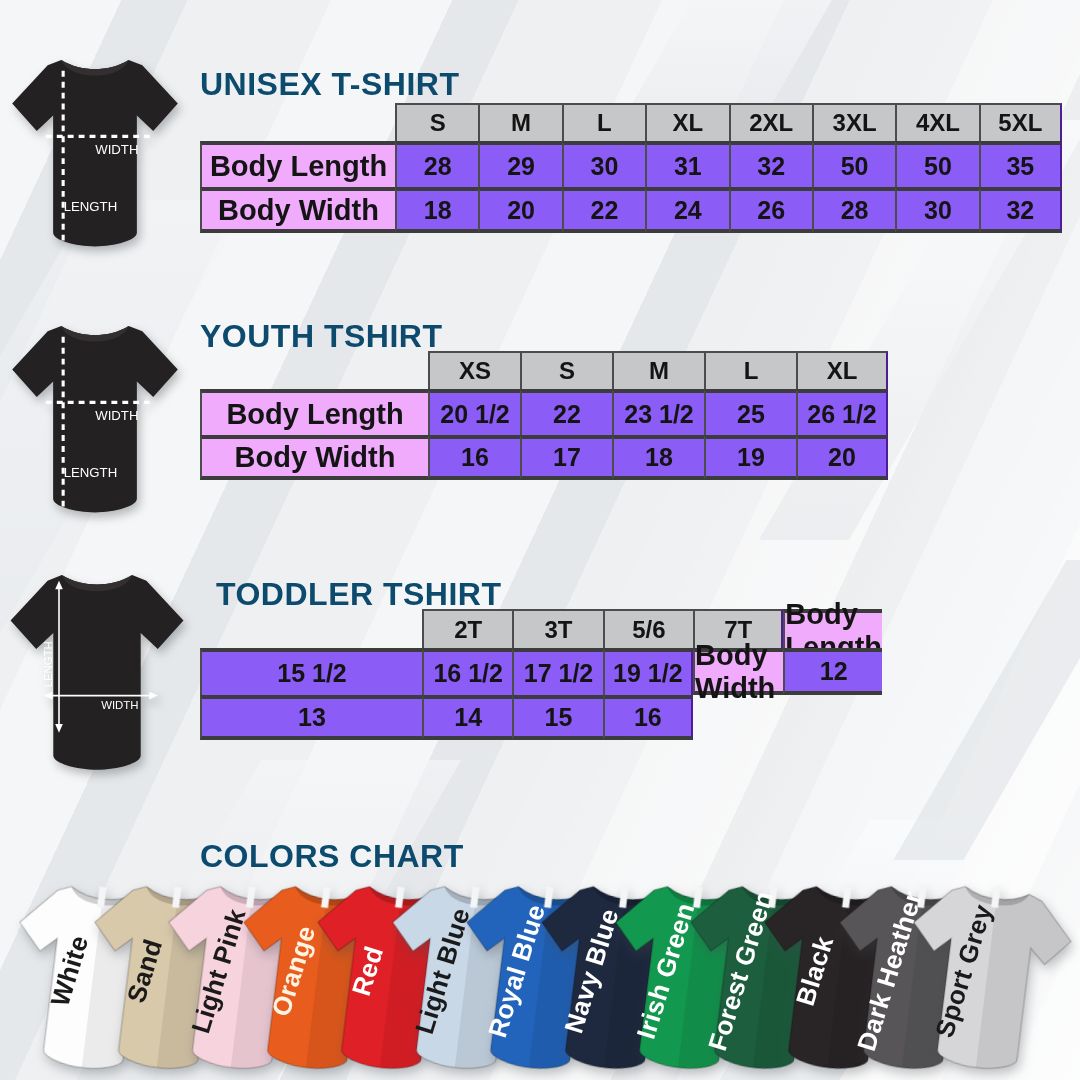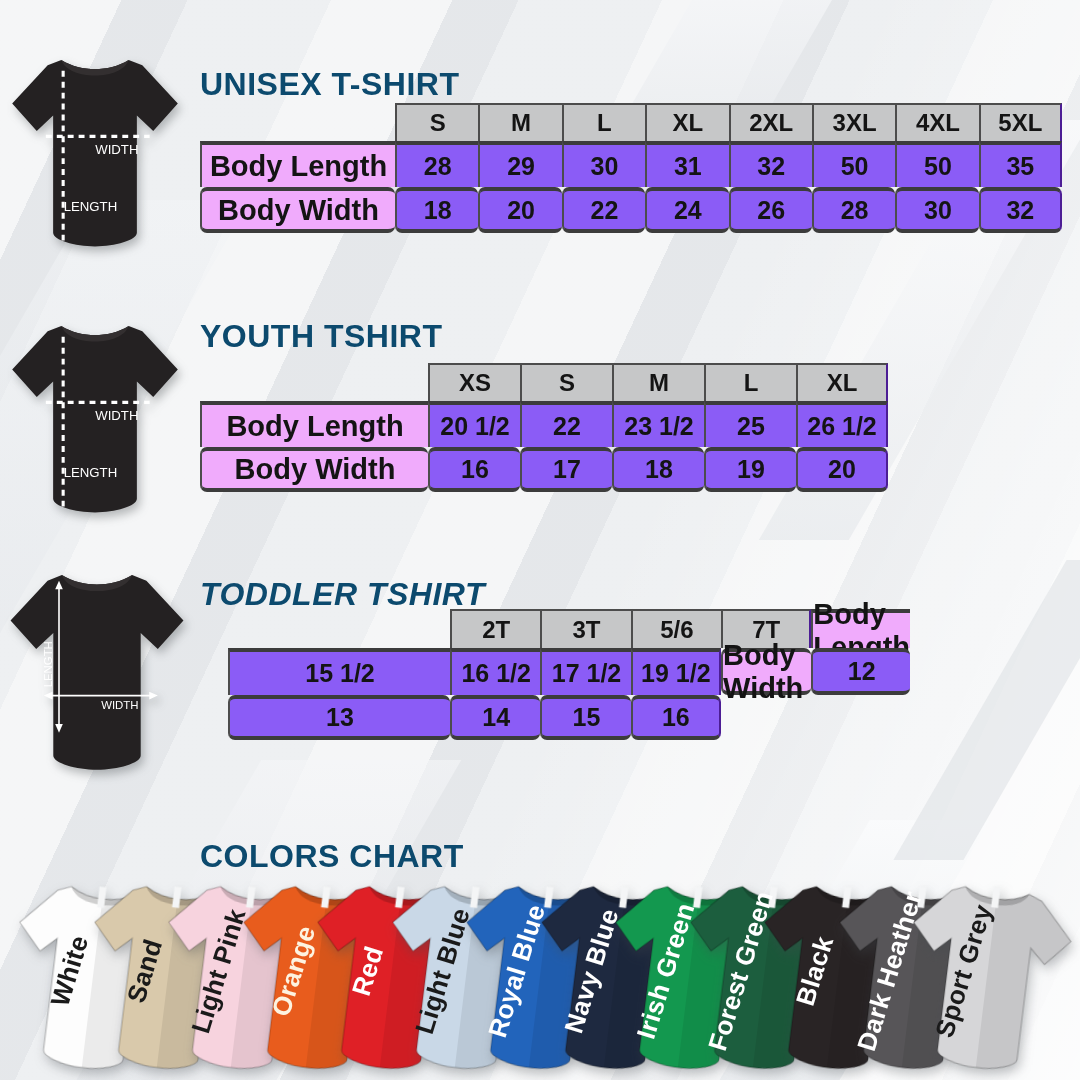--- a/index.html
+++ b/index.html
@@ -18,40 +18,40 @@
   .s2{left:880px;top:120px;width:90px;height:420px;background:linear-gradient(180deg,#fdfdfe,#e6e9ec);opacity:.7;}
   .s3{left:140px;top:760px;width:200px;height:420px;background:linear-gradient(180deg,#f5f6f8,#dfe2e6);opacity:.6;}
   .s4{left:760px;top:820px;width:120px;height:380px;background:linear-gradient(180deg,#fbfcfd,#dde1e5);opacity:.75;}
   .s5{left:-60px;top:200px;width:160px;height:520px;background:linear-gradient(180deg,#f3f5f7,#e3e6ea);opacity:.55;}
   .s6{left:980px;top:560px;width:70px;height:300px;background:#d9dde1;opacity:.5;}
 
   h2.sec-title{position:absolute;margin:0;color:#0c4a6e;font-size:32px;
         font-weight:bold;letter-spacing:.5px;white-space:nowrap;}
   .title-unisex{left:200px;top:66px;}
   .title-youth{left:200px;top:318px;}
-  .title-toddler{left:200px;top:576px;font-style:italic;}
+  .title-toddler{left:216px;top:576px;}
   .title-colors{left:200px;top:838px;}
 
   .diagram{position:absolute;}
   .diagram-unisex{left:4px;top:44px;width:182px;height:212px;}
   .diagram-youth{left:4px;top:310px;width:182px;height:212px;}
   .diagram-toddler{left:2px;top:558px;width:190px;height:222px;}
   .diagram svg{width:100%;height:100%;filter:drop-shadow(3px 5px 5px rgba(60,65,70,.35));}
 
   .size-table{position:absolute;display:grid;}
   .table-unisex{left:200px;top:103px;width:862px;grid-template-columns:195px repeat(8,1fr);grid-template-rows:38px 46px 46px;}
-  .table-youth{left:200px;top:351px;width:688px;grid-template-columns:228px repeat(5,1fr);grid-template-rows:38px 46px 45px;margin-top:12px;}
-  .table-toddler{left:200px;top:609px;width:682px;grid-template-columns:222px repeat(5,1fr);grid-template-rows:39px 47px 45px;margin-left:28px;}
+  .table-youth{left:200px;top:351px;width:688px;grid-template-columns:228px repeat(5,1fr);grid-template-rows:38px 46px 45px;}
+  .table-toddler{left:200px;top:609px;width:682px;grid-template-columns:222px repeat(5,1fr);grid-template-rows:39px 47px 45px;}
   .cell{display:flex;align-items:center;justify-content:center;font-weight:bold;color:#141414;}
   .corner{background:transparent;}
   .th{background:#c6c7c8;font-size:24px;border-left:2px solid #4c4c4c;border-top:2px solid #4c4c4c;}
   .rowlabel{background:#f0abfc;font-size:29px;border-left:2px solid #4c4c4c;border-top:4px solid #3c3c3c;}
   .td{background:#8b5cf6;font-size:25px;border-left:2px solid #4c4c4c;border-top:4px solid #3c3c3c;}
   .lastcol{border-right:2px solid #4c1d95;}
-  .lastrow{border-bottom:4px solid #3c3c3c;border-radius:7px;}
+  .lastrow{border-bottom:4px solid #3c3c3c;}
 
   .shirts-row{position:absolute;left:0;top:872px;width:1080px;height:208px;}
   .shirt{position:absolute;top:0;width:174px;height:208px;transform:rotate(7deg);}
   .shirt svg{width:100%;height:100%;filter:drop-shadow(3px 5px 6px rgba(70,75,80,.35));}
   .shirt-label{position:absolute;left:-13%;top:12%;width:100%;height:74%;
         display:flex;align-items:center;justify-content:center;
         transform:rotate(-80deg);font-weight:bold;font-size:26px;
         letter-spacing:.3px;white-space:nowrap;pointer-events:none;}
 </style>
 </head>

